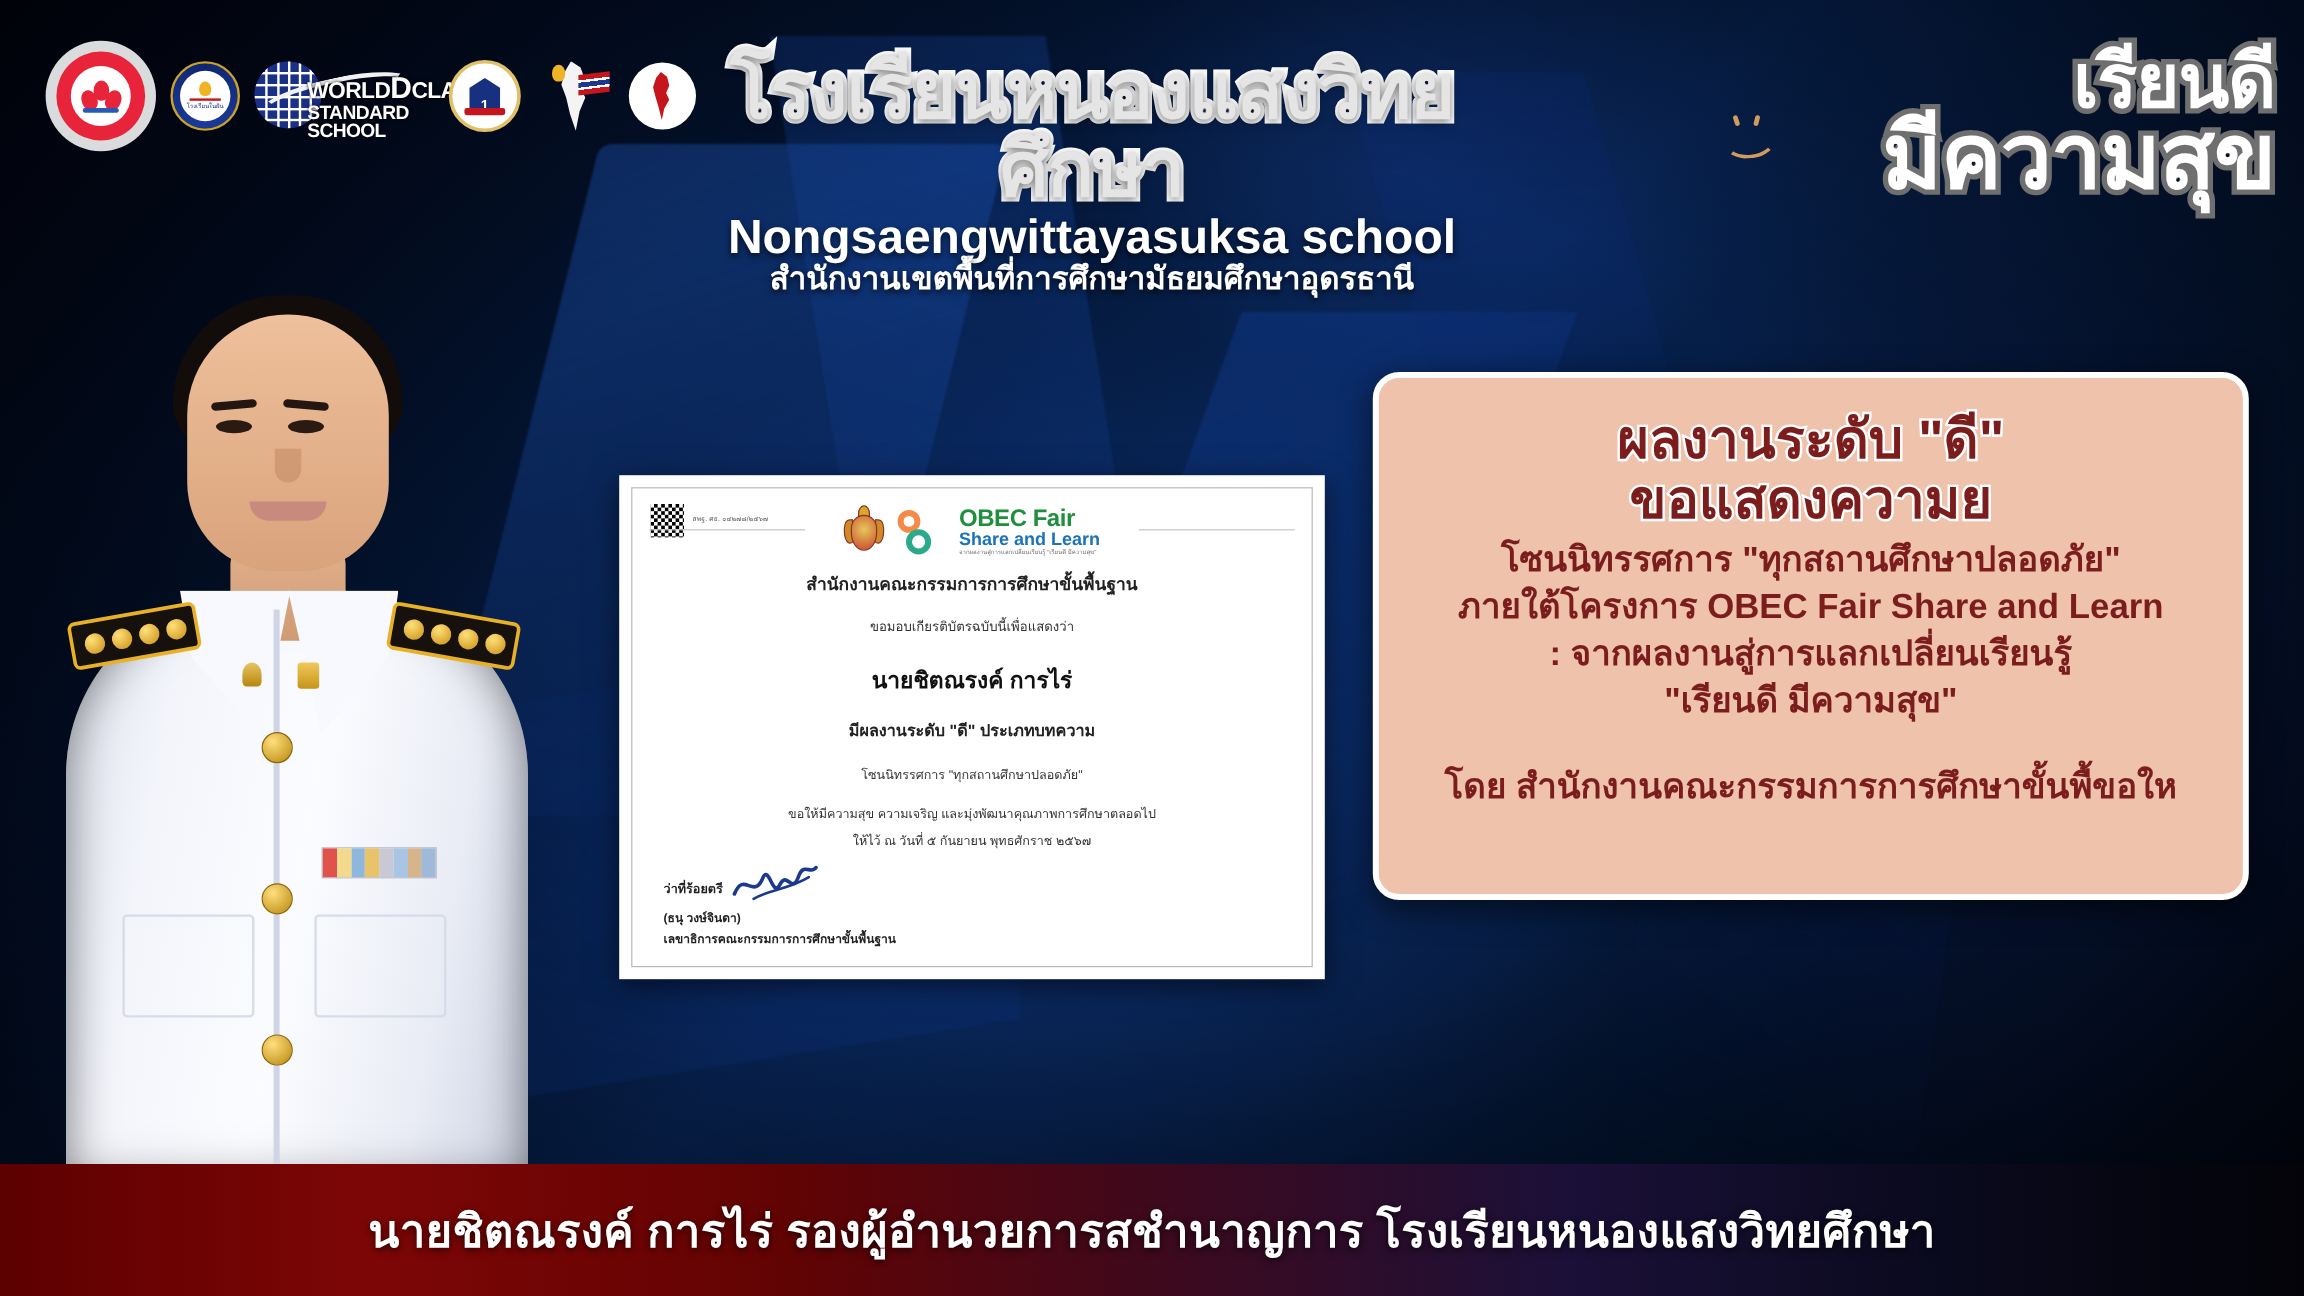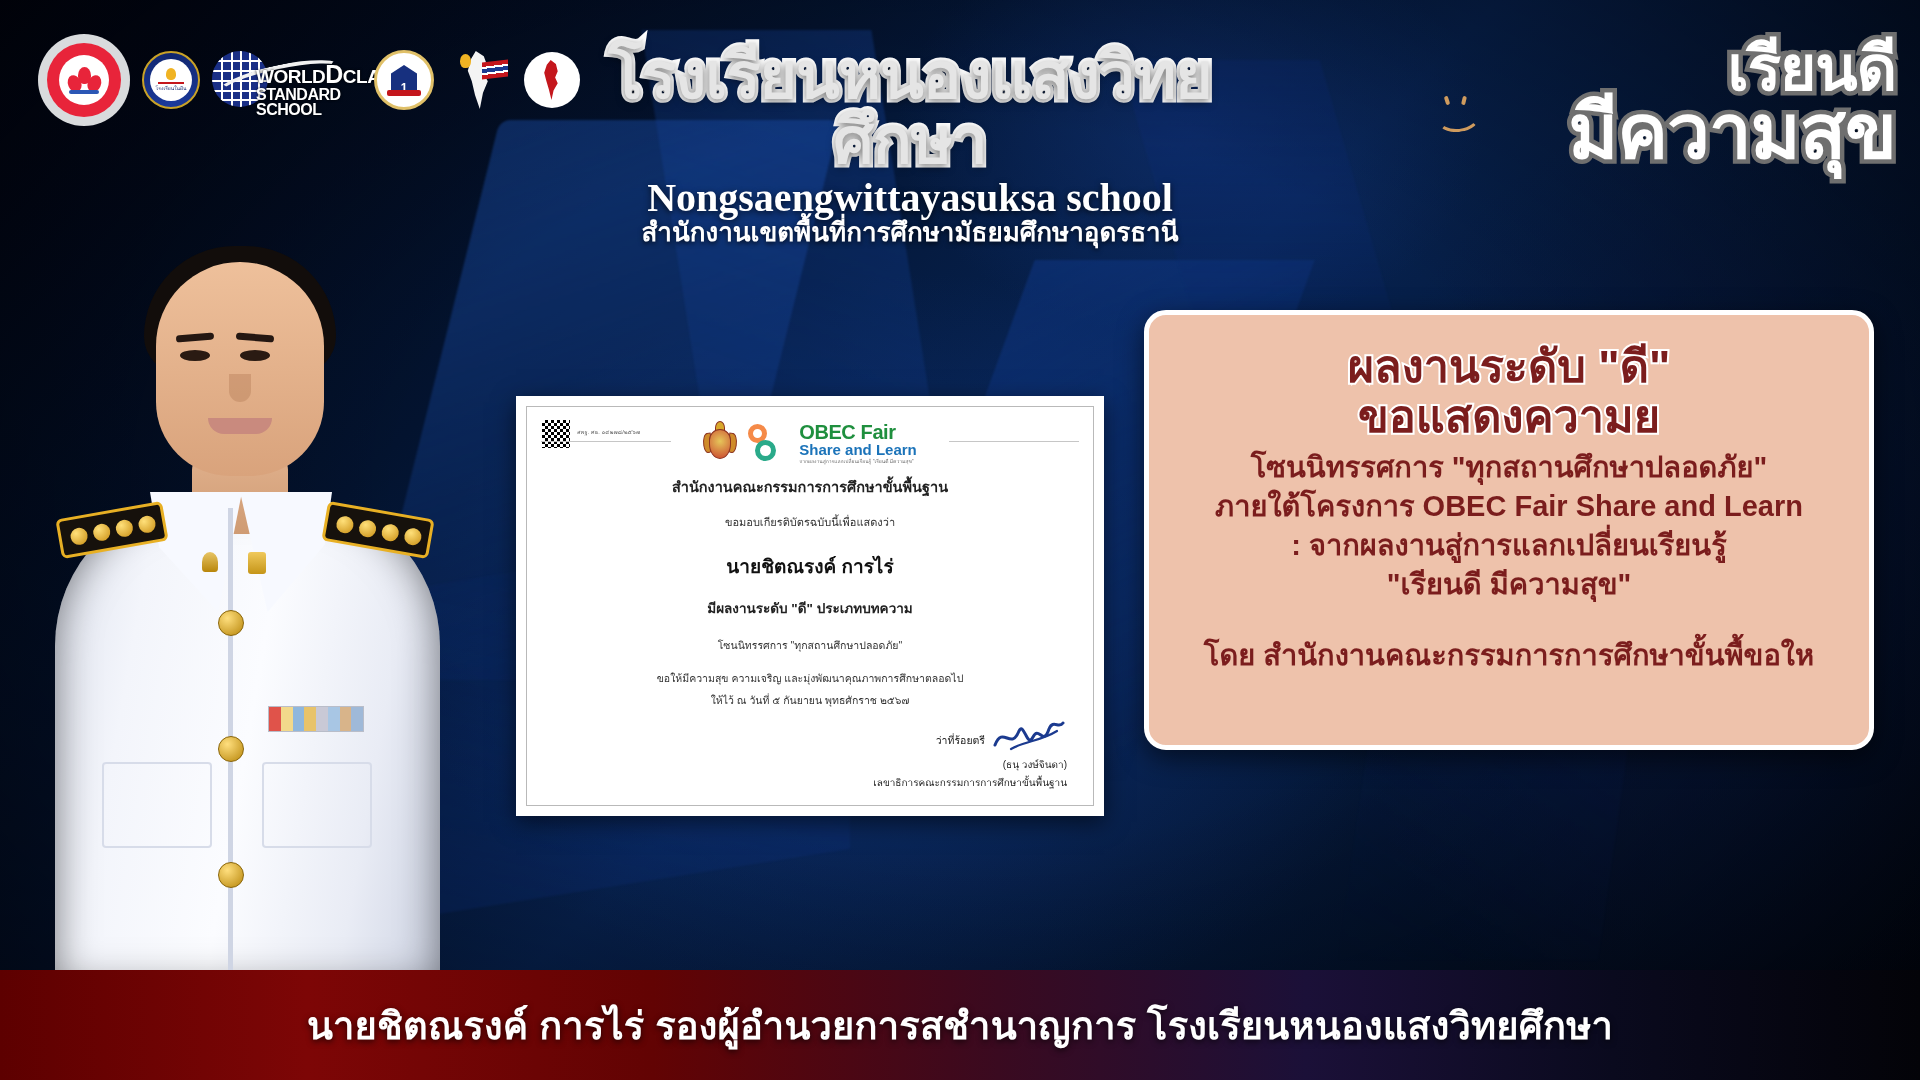--- a/index.html
+++ b/index.html
@@ -118,21 +118,20 @@
   
   .hdr { position:absolute; left:560px; top:44px; width:700px; z-index:6; text-align:center; }
   .hdr-th {
     font-size:64px; font-weight:bold; color:#e5e5e5; line-height:1.02; letter-spacing:-1px;
     -webkit-text-stroke:7px #fff; paint-order:stroke fill;
     text-shadow:0 3px 8px rgba(0,0,0,.55);
   }
   .hdr-en {
     font-size:40px; font-weight:bold; color:#fff; line-height:1.05; margin-top:2px;
     text-shadow:0 2px 6px rgba(0,0,0,.7);
-    font-family:Liberation Serif, serif;
   }
   .hdr-sub {
     font-size:26px; font-weight:bold; color:#fff; line-height:1.2; margin-top:-2px;
     text-shadow:0 2px 5px rgba(0,0,0,.7);
   }
 
   
   .slogan { position:absolute; right:24px; top:40px; z-index:6; text-align:right; }
   .smile { position:absolute; left:-132px; top:56px; width:46px; height:34px; }
   .smile .arc { position:absolute; left:0; top:6px; width:44px; height:30px;
@@ -217,41 +216,41 @@
   .garuda { width:34px; height:44px; position:relative; }
   .garuda .gbody { position:absolute; left:6px; top:8px; width:22px; height:30px;
       background:radial-gradient(circle at 50% 40%,#e6c65a,#c9442e);
       border-radius:11px 11px 50% 50%; border:1px solid #8b3220; }
   .garuda .gtop { position:absolute; left:12px; top:0; width:10px; height:14px;
       background:#d9a82b; border-radius:50% 50% 20% 20%; border:1px solid #8b3220; }
   .garuda .gw { position:absolute; top:12px; width:9px; height:20px; background:#cf8b2a;
       border:1px solid #8b3220; }
   .garuda .gw.l { left:0; border-radius:60% 0 40% 40%; transform:rotate(-8deg); }
   .garuda .gw.r { right:0; border-radius:0 60% 40% 40%; transform:rotate(8deg); }
-  .obec { display:flex; align-items:center; gap:19px; }
+  .obec { display:flex; align-items:flex-end; gap:19px; }
   .obec-mark { width:34px; height:40px; position:relative; }
   .obec-mark .o1 { position:absolute; left:2px; top:1px; width:19px; height:19px;
       border:5px solid #f58a48; border-radius:50%; }
   .obec-mark .o2 { position:absolute; left:9px; top:17px; width:21px; height:21px;
       border:5px solid #2aaa8a; border-radius:50%; }
   .obec-txt .t1 { font-size:20px; font-weight:bold; color:#1f8f3e; line-height:1; letter-spacing:-.4px; }
   .obec-txt .t2 { font-size:15px; font-weight:bold; color:#1b73b9; line-height:1.05; }
   .obec-txt .t3 { font-size:5px; color:#6a6a6a; line-height:1.1; margin-top:1px; }
   .cert-rule { position:absolute; top:34px; height:1px; background:#c6c6c6; }
   .cert-rule.l { left:14px; width:130px; }
   .cert-rule.r { right:14px; width:130px; }
   .cert-org { text-align:center; font-size:14.5px; font-weight:bold; color:#222; margin-top:10px; }
   .cert-l1 { text-align:center; font-size:11px; color:#333; margin-top:15px; }
   .cert-name { text-align:center; font-size:19px; font-weight:bold; color:#111; margin-top:20px; }
   .cert-l2 { text-align:center; font-size:13.5px; font-weight:bold; color:#222; margin-top:16px; }
   .cert-l3 { text-align:center; font-size:10.5px; color:#333; margin-top:18px; }
   .cert-l4 { text-align:center; font-size:10.5px; color:#333; margin-top:6px; }
   .cert-l5 { text-align:center; font-size:10.5px; color:#333; margin-top:16px; }
   .cert-l6 { text-align:center; font-size:10.5px; color:#333; margin-top:5px; }
-  .sig-wrap { margin-top:16px; text-align:right; position:relative; }
+  .sig-wrap { margin-top:16px; text-align:left; position:relative;font-weight:bold; }
   .sig-row { display:inline-flex; align-items:center; gap:6px; }
   .sig-rank { font-size:10.5px; color:#222; }
   .sig-mark { width:76px; height:30px; position:relative; }
   .sig-mark svg { position:absolute; left:0; top:-6px; }
   .cert-sign1 { font-size:10px; color:#222; margin-top:2px; }
   .cert-sign2 { font-size:10px; color:#222; margin-top:3px; }
 
   
   .panel { position:absolute; left:1144px; top:310px; width:730px; height:440px; z-index:6;
       background:#eec2ab; border:5px solid #fff; border-radius:22px;

